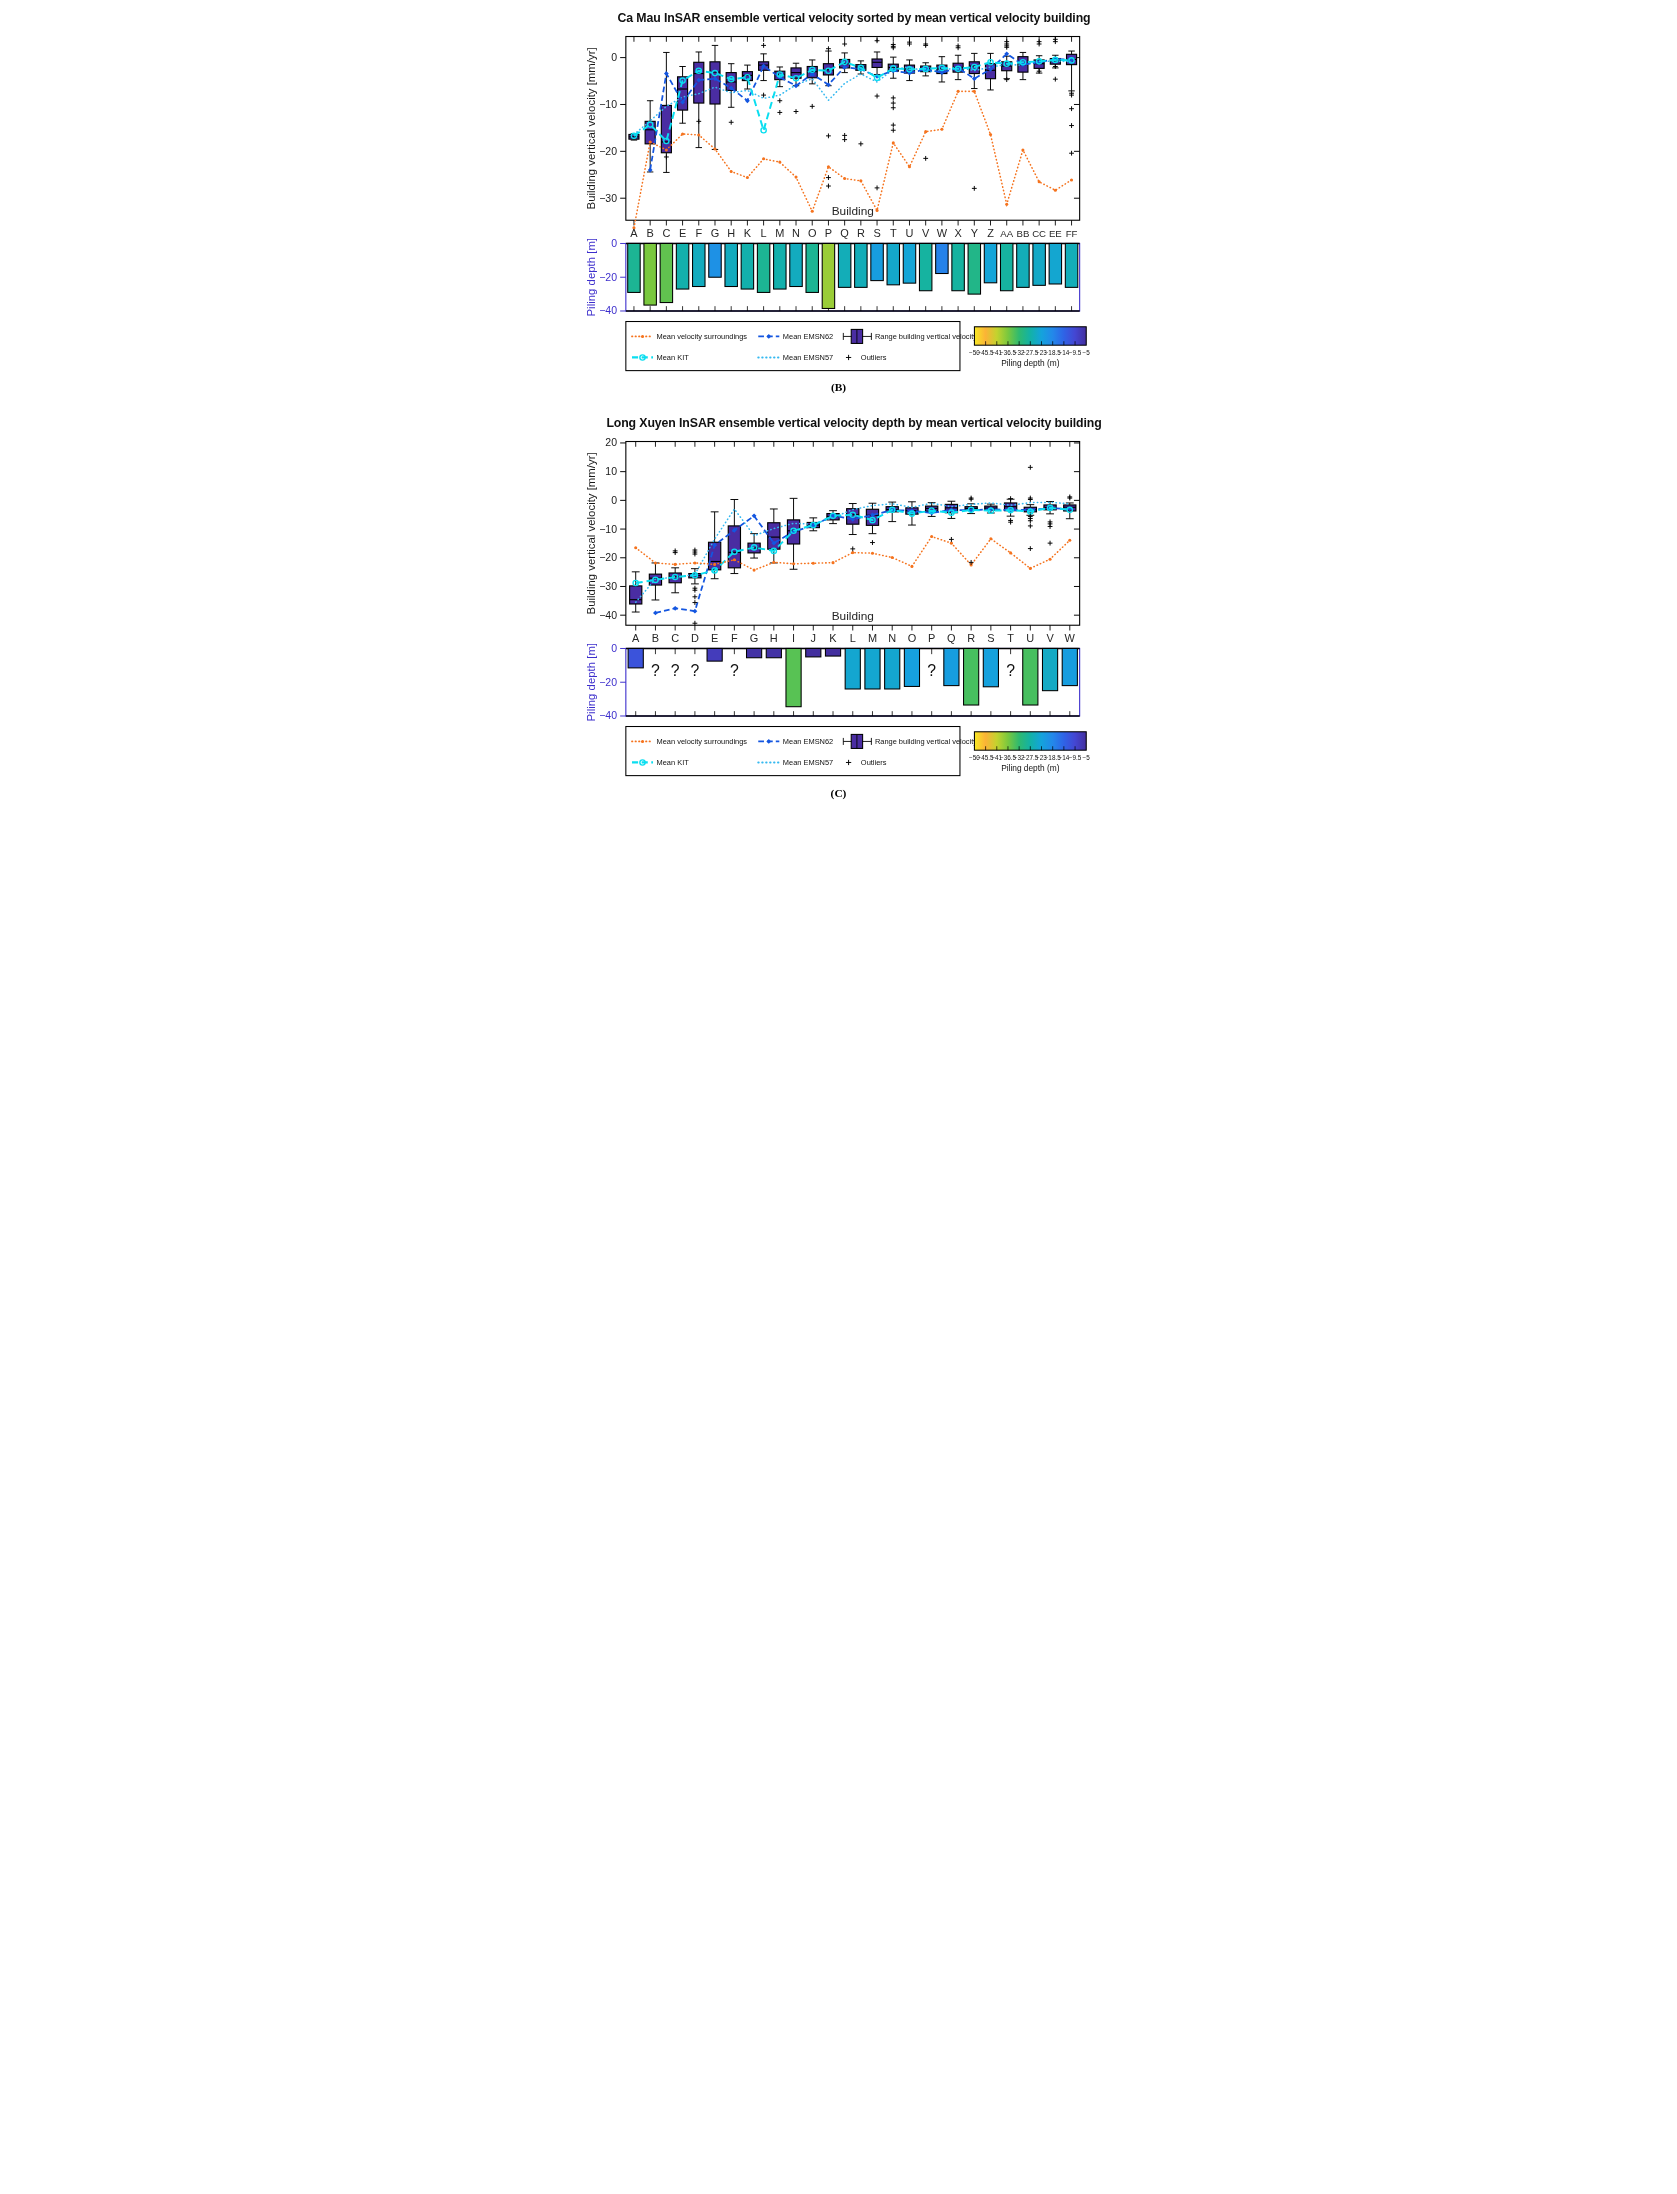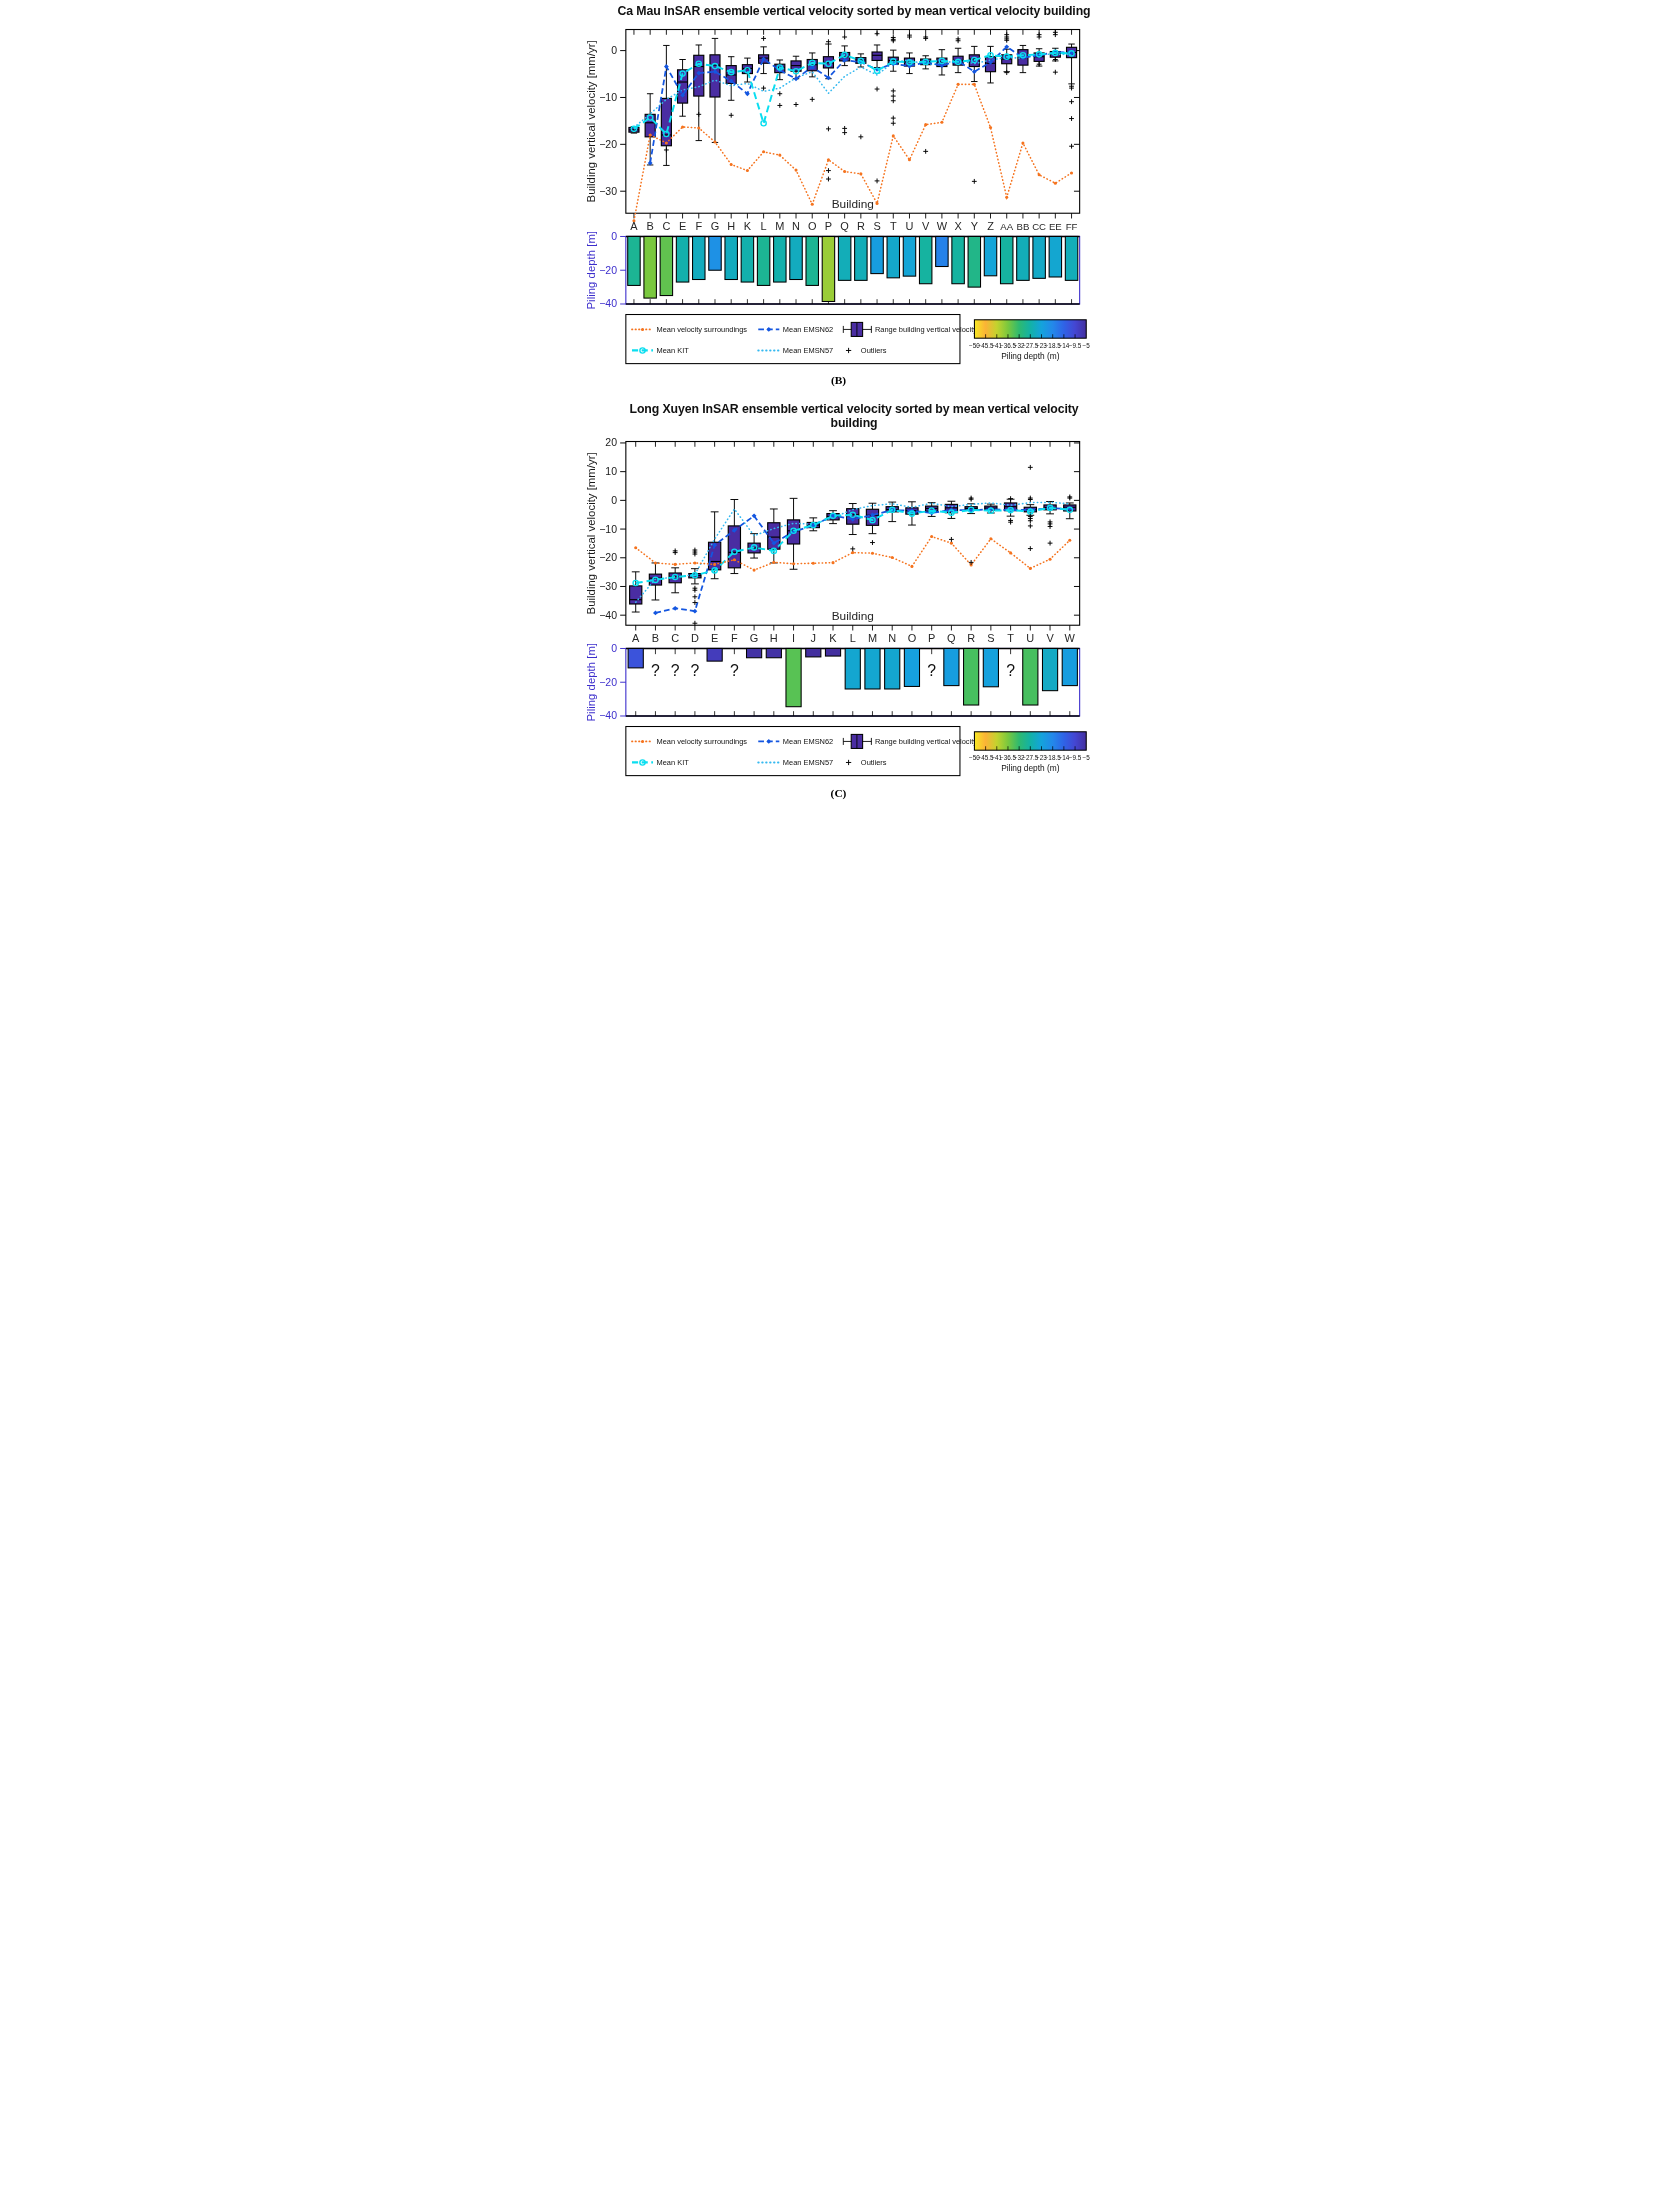--- a/index.html
+++ b/index.html
@@ -1,20 +1,20 @@
 <!DOCTYPE html>
 <html style="font-size:7px"><head>
 <meta charset="utf-8">
 <style>
   html,body { margin:0; padding:0; background:#ffffff; }
   body { font-family:"Liberation Sans", sans-serif; }
   .page { width:527px; margin:0 auto; }
   .panel { padding-top:3.5px; }
   .title { font-size:12.3px; font-weight:600; color:#111; text-align:center;
-           margin:0 0 0 31px; letter-spacing:-0.1px; font-family:"Liberation Sans",sans-serif; }
+           margin:7px 0 0 31px; letter-spacing:-0.1px; font-family:"Liberation Sans",sans-serif; }
   .chart-mount { width:513px; margin:0 auto; }
   .panel-label { text-align:center; font-family:"Liberation Serif", serif;
                  font-size:11.4px; font-weight:700; color:#000; margin:4.4px 0 13px 0; }
   svg text { font-family:"Liberation Sans", sans-serif; }
 </style>
 </head>
 <body>
 
 <div class="page">
 
@@ -599,21 +599,21 @@
               <stop offset="80.0%" stop-color="rgb(47,99,230)"></stop>
               <stop offset="90.0%" stop-color="rgb(68,70,210)"></stop>
               <stop offset="100.0%" stop-color="rgb(67,47,159)"></stop>
             </linearGradient>
           </defs>
         </svg></div>
     <div class="panel-label">(B)</div>
   </section>
 
   <section class="panel">
-    <h2 class="title">Long Xuyen InSAR ensemble vertical velocity sorted by mean vertical velocity building</h2>
+    <h2 class="title">Long Xuyen InSAR ensemble vertical velocity depth by mean vertical velocity building</h2>
     <div class="chart-mount"><svg width="513" height="351" viewBox="0 0 1170 800">
           <g>
             <rect x="100" y="26" width="1035" height="419" fill="none" stroke="#000" stroke-width="2.5"></rect>
             <path d="M 100 29.2734375 h -13" stroke="#000" stroke-width="2.2"></path>
             <path d="M 1135 29.2734375 h -13" stroke="#000" stroke-width="2.2"></path>
             <text x="80" y="37.2734375" text-anchor="end" font-size="24" fill="#1a1a1a">20</text>
             <path d="M 100 94.7421875 h -13" stroke="#000" stroke-width="2.2"></path>
             <path d="M 1135 94.7421875 h -13" stroke="#000" stroke-width="2.2"></path>
             <text x="80" y="102.7421875" text-anchor="end" font-size="24" fill="#1a1a1a">10</text>
             <path d="M 100 160.2109375 h -13" stroke="#000" stroke-width="2.2"></path>

